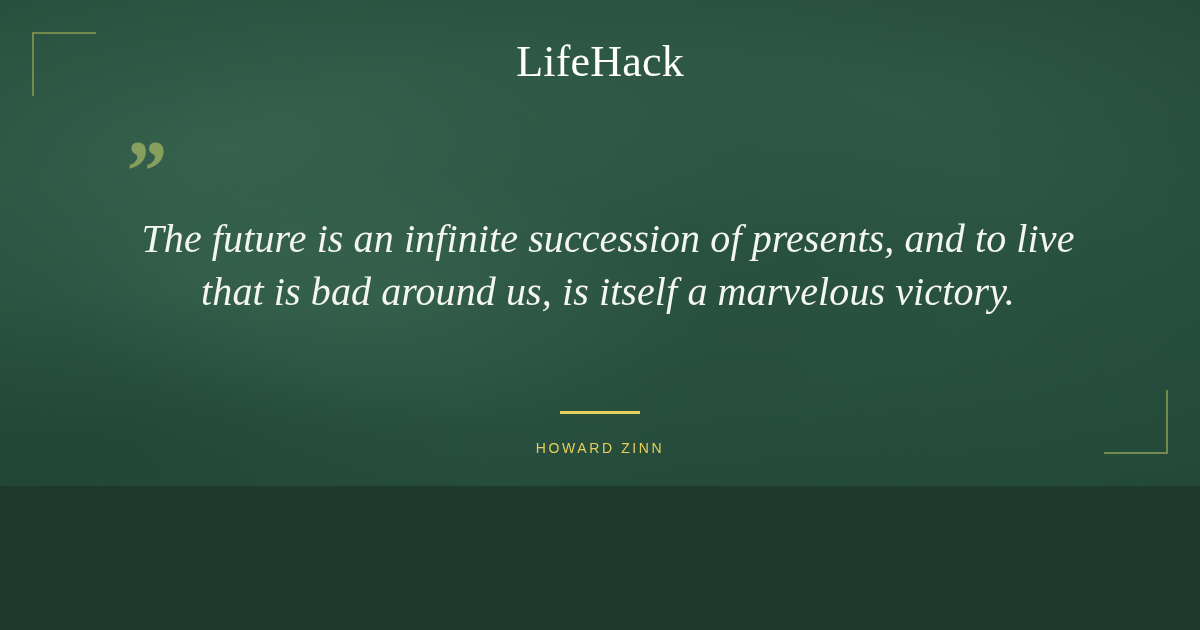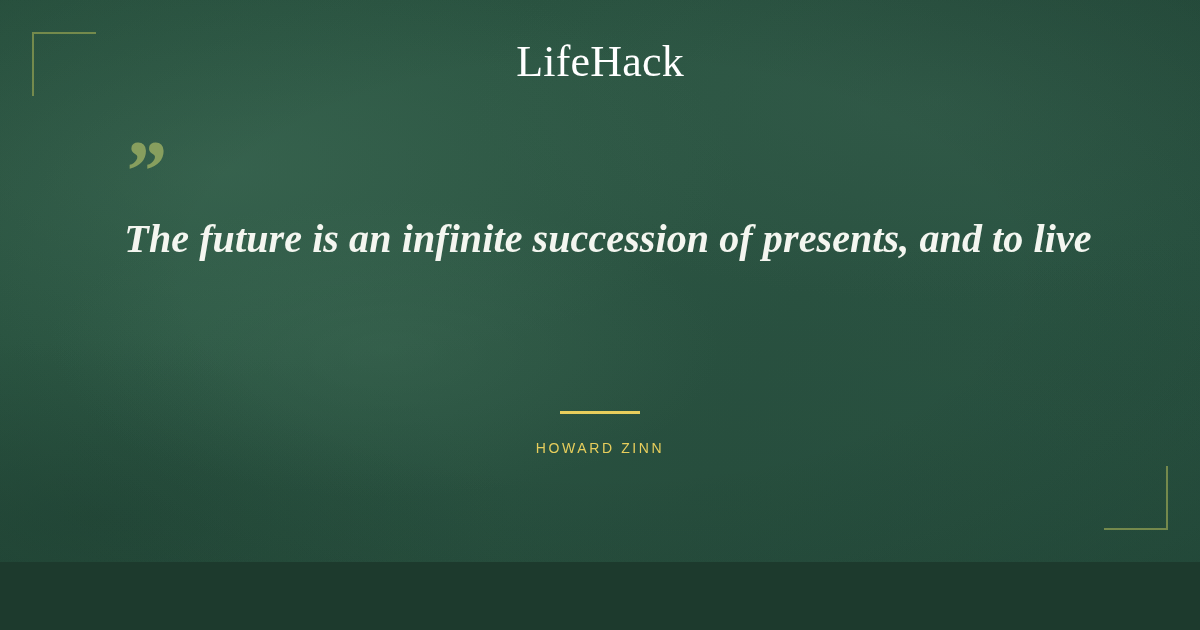--- a/index.html
+++ b/index.html
@@ -5,21 +5,21 @@
 <style>
   html, body {
     margin: 0;
     padding: 0;
     background: #1d3a2d;
   }
 
   .card {
     position: relative;
     width: 1200px;
-    height: 562px;
+    height: 486px;
     overflow: hidden;
     background-color: #2d5644;
     font-family: "Liberation Sans", sans-serif;
     -webkit-font-smoothing: antialiased;
   }
 
   
   .bg-base {
     position: absolute;
     inset: 0;
@@ -92,21 +92,20 @@
     opacity: 0.88;
     user-select: none;
   }
 
   .quote-block {
     position: absolute;
     top: 212px;
     left: 102px;
     right: 86px;
     text-align: center;
-    font-weight: bold;
   }
   .quote-text {
     margin: 0;
     font-family: "Liberation Serif", serif;
     font-style: italic;
     font-size: 40px;
     line-height: 53px;
     color: #f4f6f0;
     letter-spacing: 0.1px;
   }
@@ -145,19 +144,20 @@
 
   <div class="corner corner-tl"></div>
   <div class="corner corner-br"></div>
 
   <div class="brand">LifeHack</div>
 
   <div class="quote-mark">”</div>
 
   <div class="quote-block">
     <p class="quote-text">The future is an infinite succession of presents, and to live</p>
+    <p class="quote-text">that is bad around us, is itself a marvelous victory.</p>
   </div>
 
   <div class="divider"></div>
 
   <div class="attribution">HOWARD ZINN</div>
 
 </div>
 
 </body></html>

